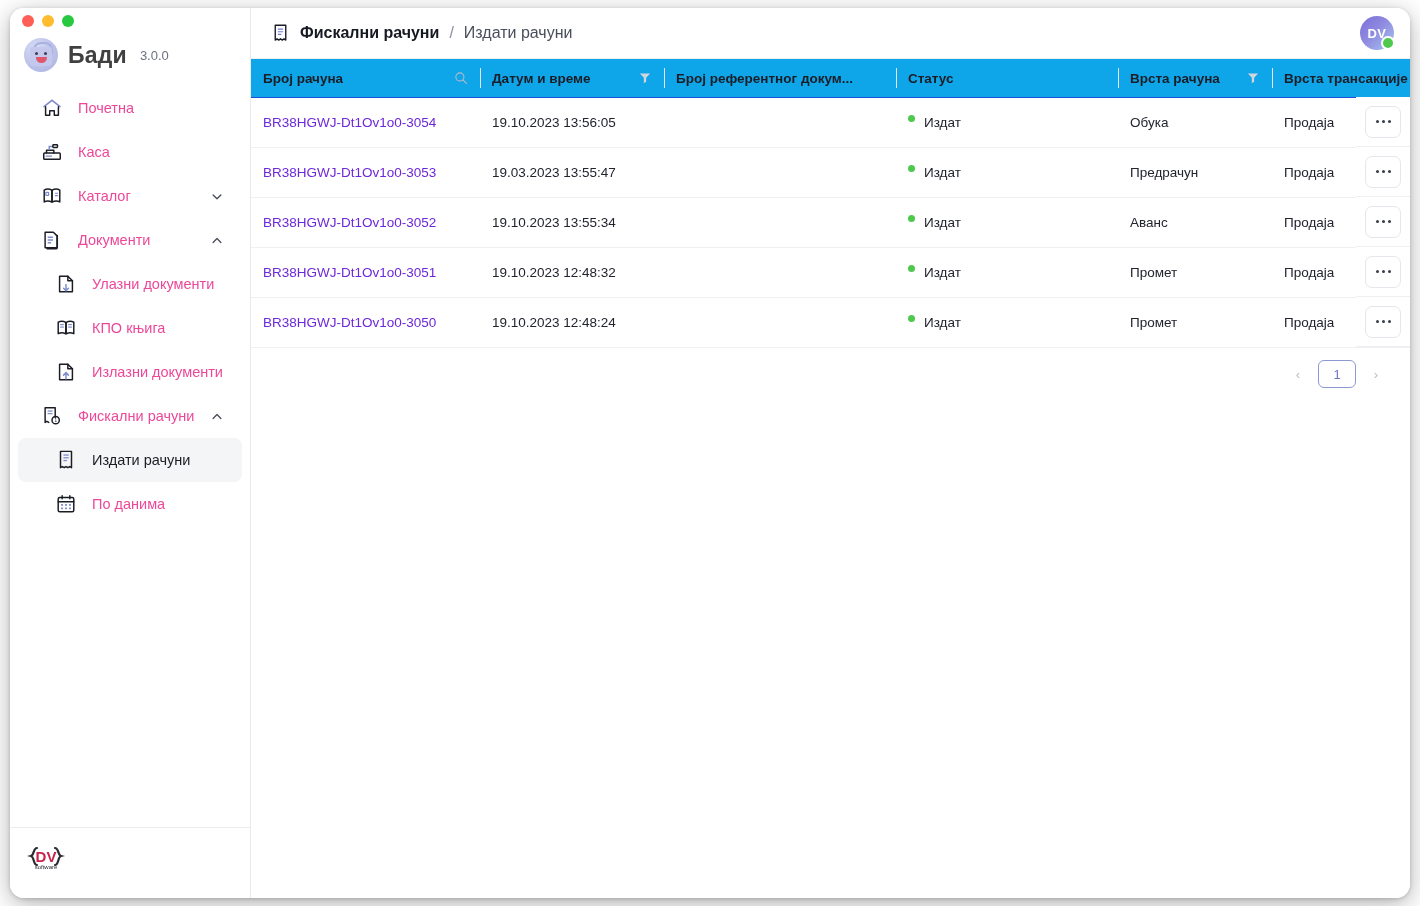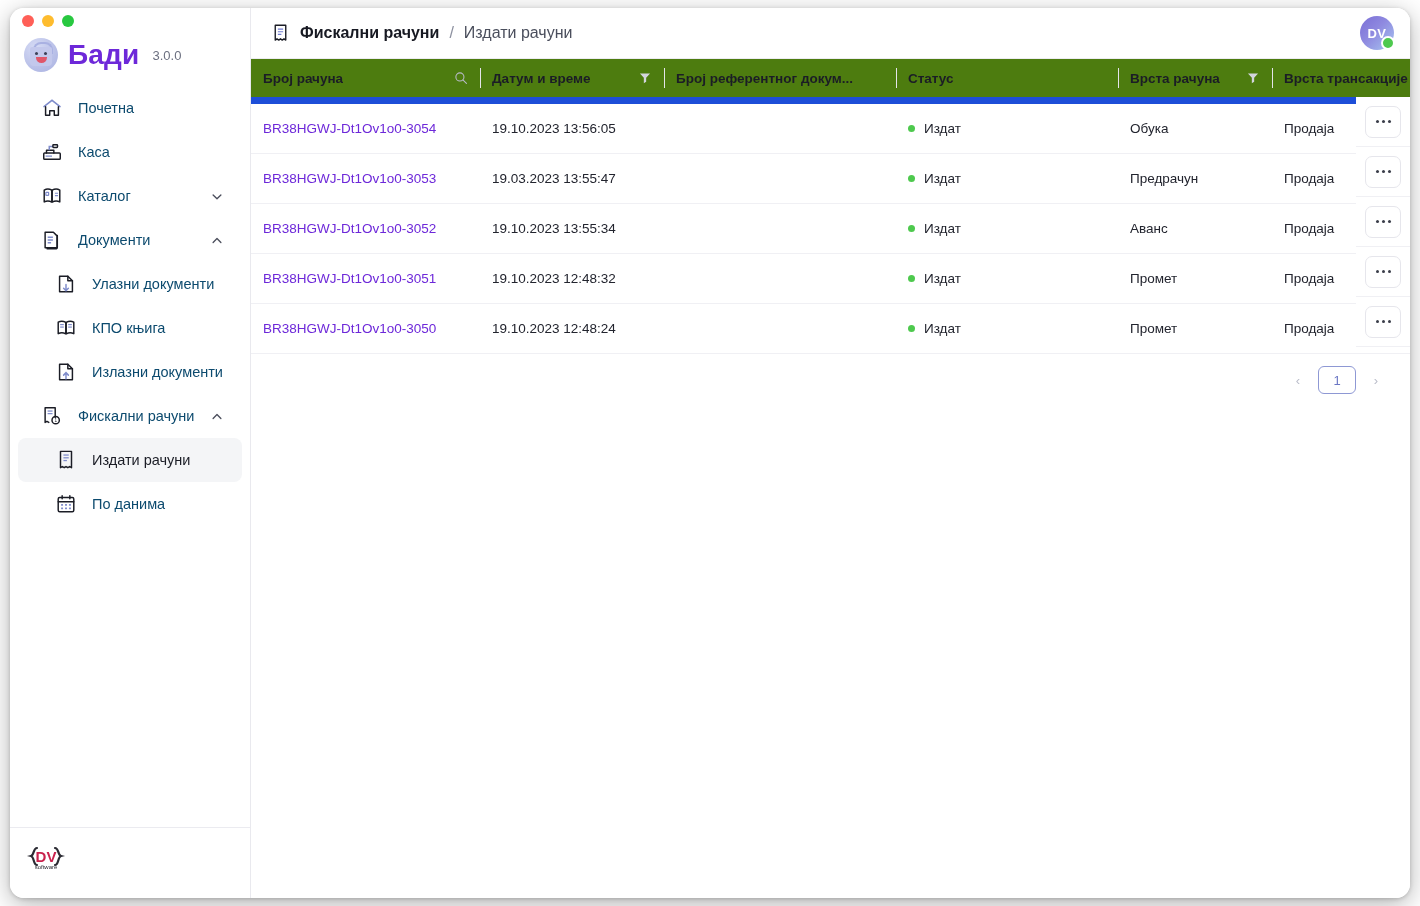--- a/index.html
+++ b/index.html
@@ -85,23 +85,23 @@
   }
   #brand-logo .eye.l { left: 11px; }
   #brand-logo .eye.r { left: 20px; }
   #brand-logo .mouth {
     position:absolute; left: 12px; top: 19px;
     width: 11px; height: 6px;
     background: #e0566a;
     border-radius: 0 0 8px 8px;
   }
   #brand-name {
-    font-size: 28px;
+    font-size: 23px;
     font-weight: bold;
-    color: #6d28d9;
+    color: #404040;
     letter-spacing: 0.2px;
   }
   #brand-version {
     font-size: 13px;
     color: #6c7080;
     margin-left: 3px;
   }
 
   #nav {
     flex: 1;
@@ -119,21 +119,21 @@
     border-radius: 8px;
     margin: 0 8px;
   }
   .nav-item .nav-icon {
     width: 24px; height: 24px;
     flex: none;
     display:flex; align-items:center; justify-content:center;
   }
   .nav-item .nav-label {
     font-size: 14.5px;
-    color: #0c4a6e;
+    color: #ec4899;
     white-space: nowrap;
   }
   .nav-item.sub {
     padding-left: 36px;
   }
   .nav-item.active {
     background: #f4f5f7;
   }
   .nav-item.active .nav-label {
     color: #1b1d26;
@@ -224,23 +224,23 @@
     flex: 1;
     overflow: hidden;
     position: relative;
   }
   table#grid {
     border-collapse: collapse;
     width: 1220px;
     table-layout: fixed;
   }
   table#grid thead th {
-    background: #4d7c0f;
+    background: #0ea5e9;
     border-top: 1px solid #ececf1;
-    border-bottom: 7px solid #1d4ed8;
+    border-bottom: 1px solid #1d4ed8;
     height: 38px;
     font-size: 13.5px;
     font-weight: bold;
     color: #1b1d26;
     text-align: left;
     padding: 0 12px;
     position: relative;
     white-space: nowrap;
     overflow: hidden;
     text-overflow: ellipsis;
@@ -272,21 +272,21 @@
     white-space: nowrap;
     overflow: hidden;
   }
   td.c-num a {
     color: #6d28d9;
     text-decoration: none;
     font-size: 13.5px;
   }
   .status-cell {
     display: flex;
-    align-items: center;
+    align-items: flex-start;
     gap: 9px;
   }
   .status-dot {
     width: 7px; height: 7px;
     border-radius: 50%;
     background: #4ec94e;
     flex: none;
   }
 
   #actions-col {

